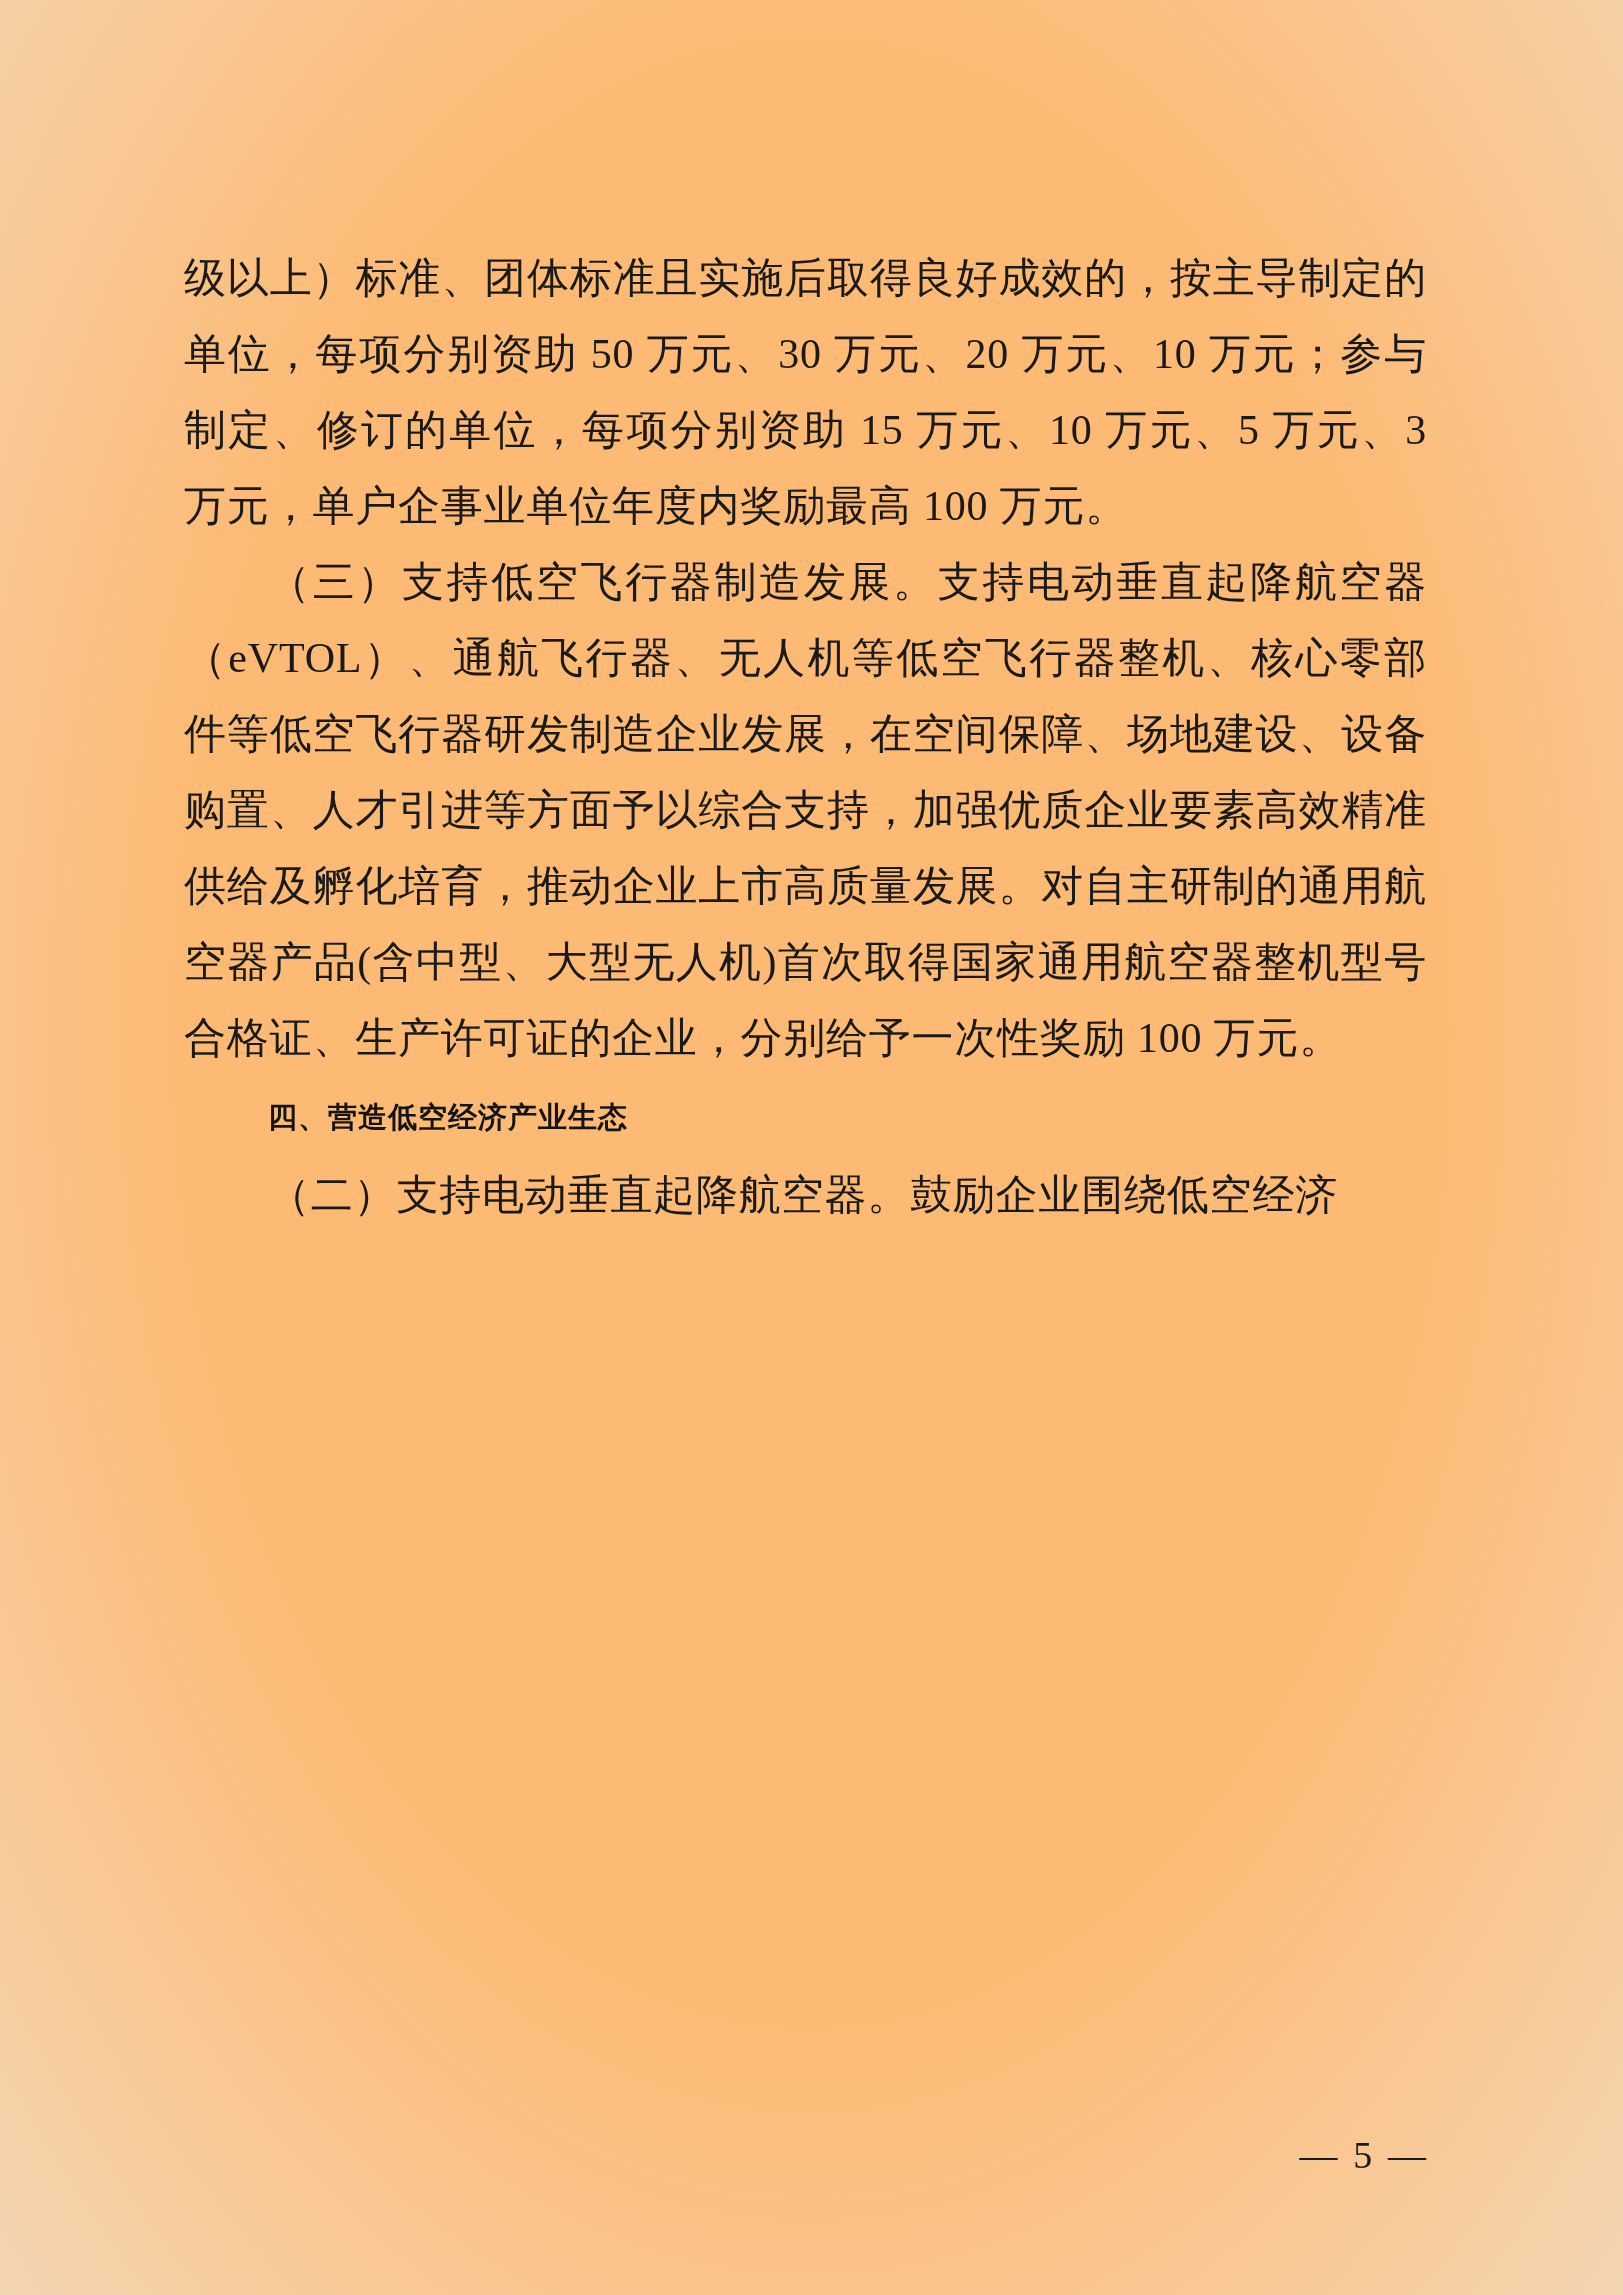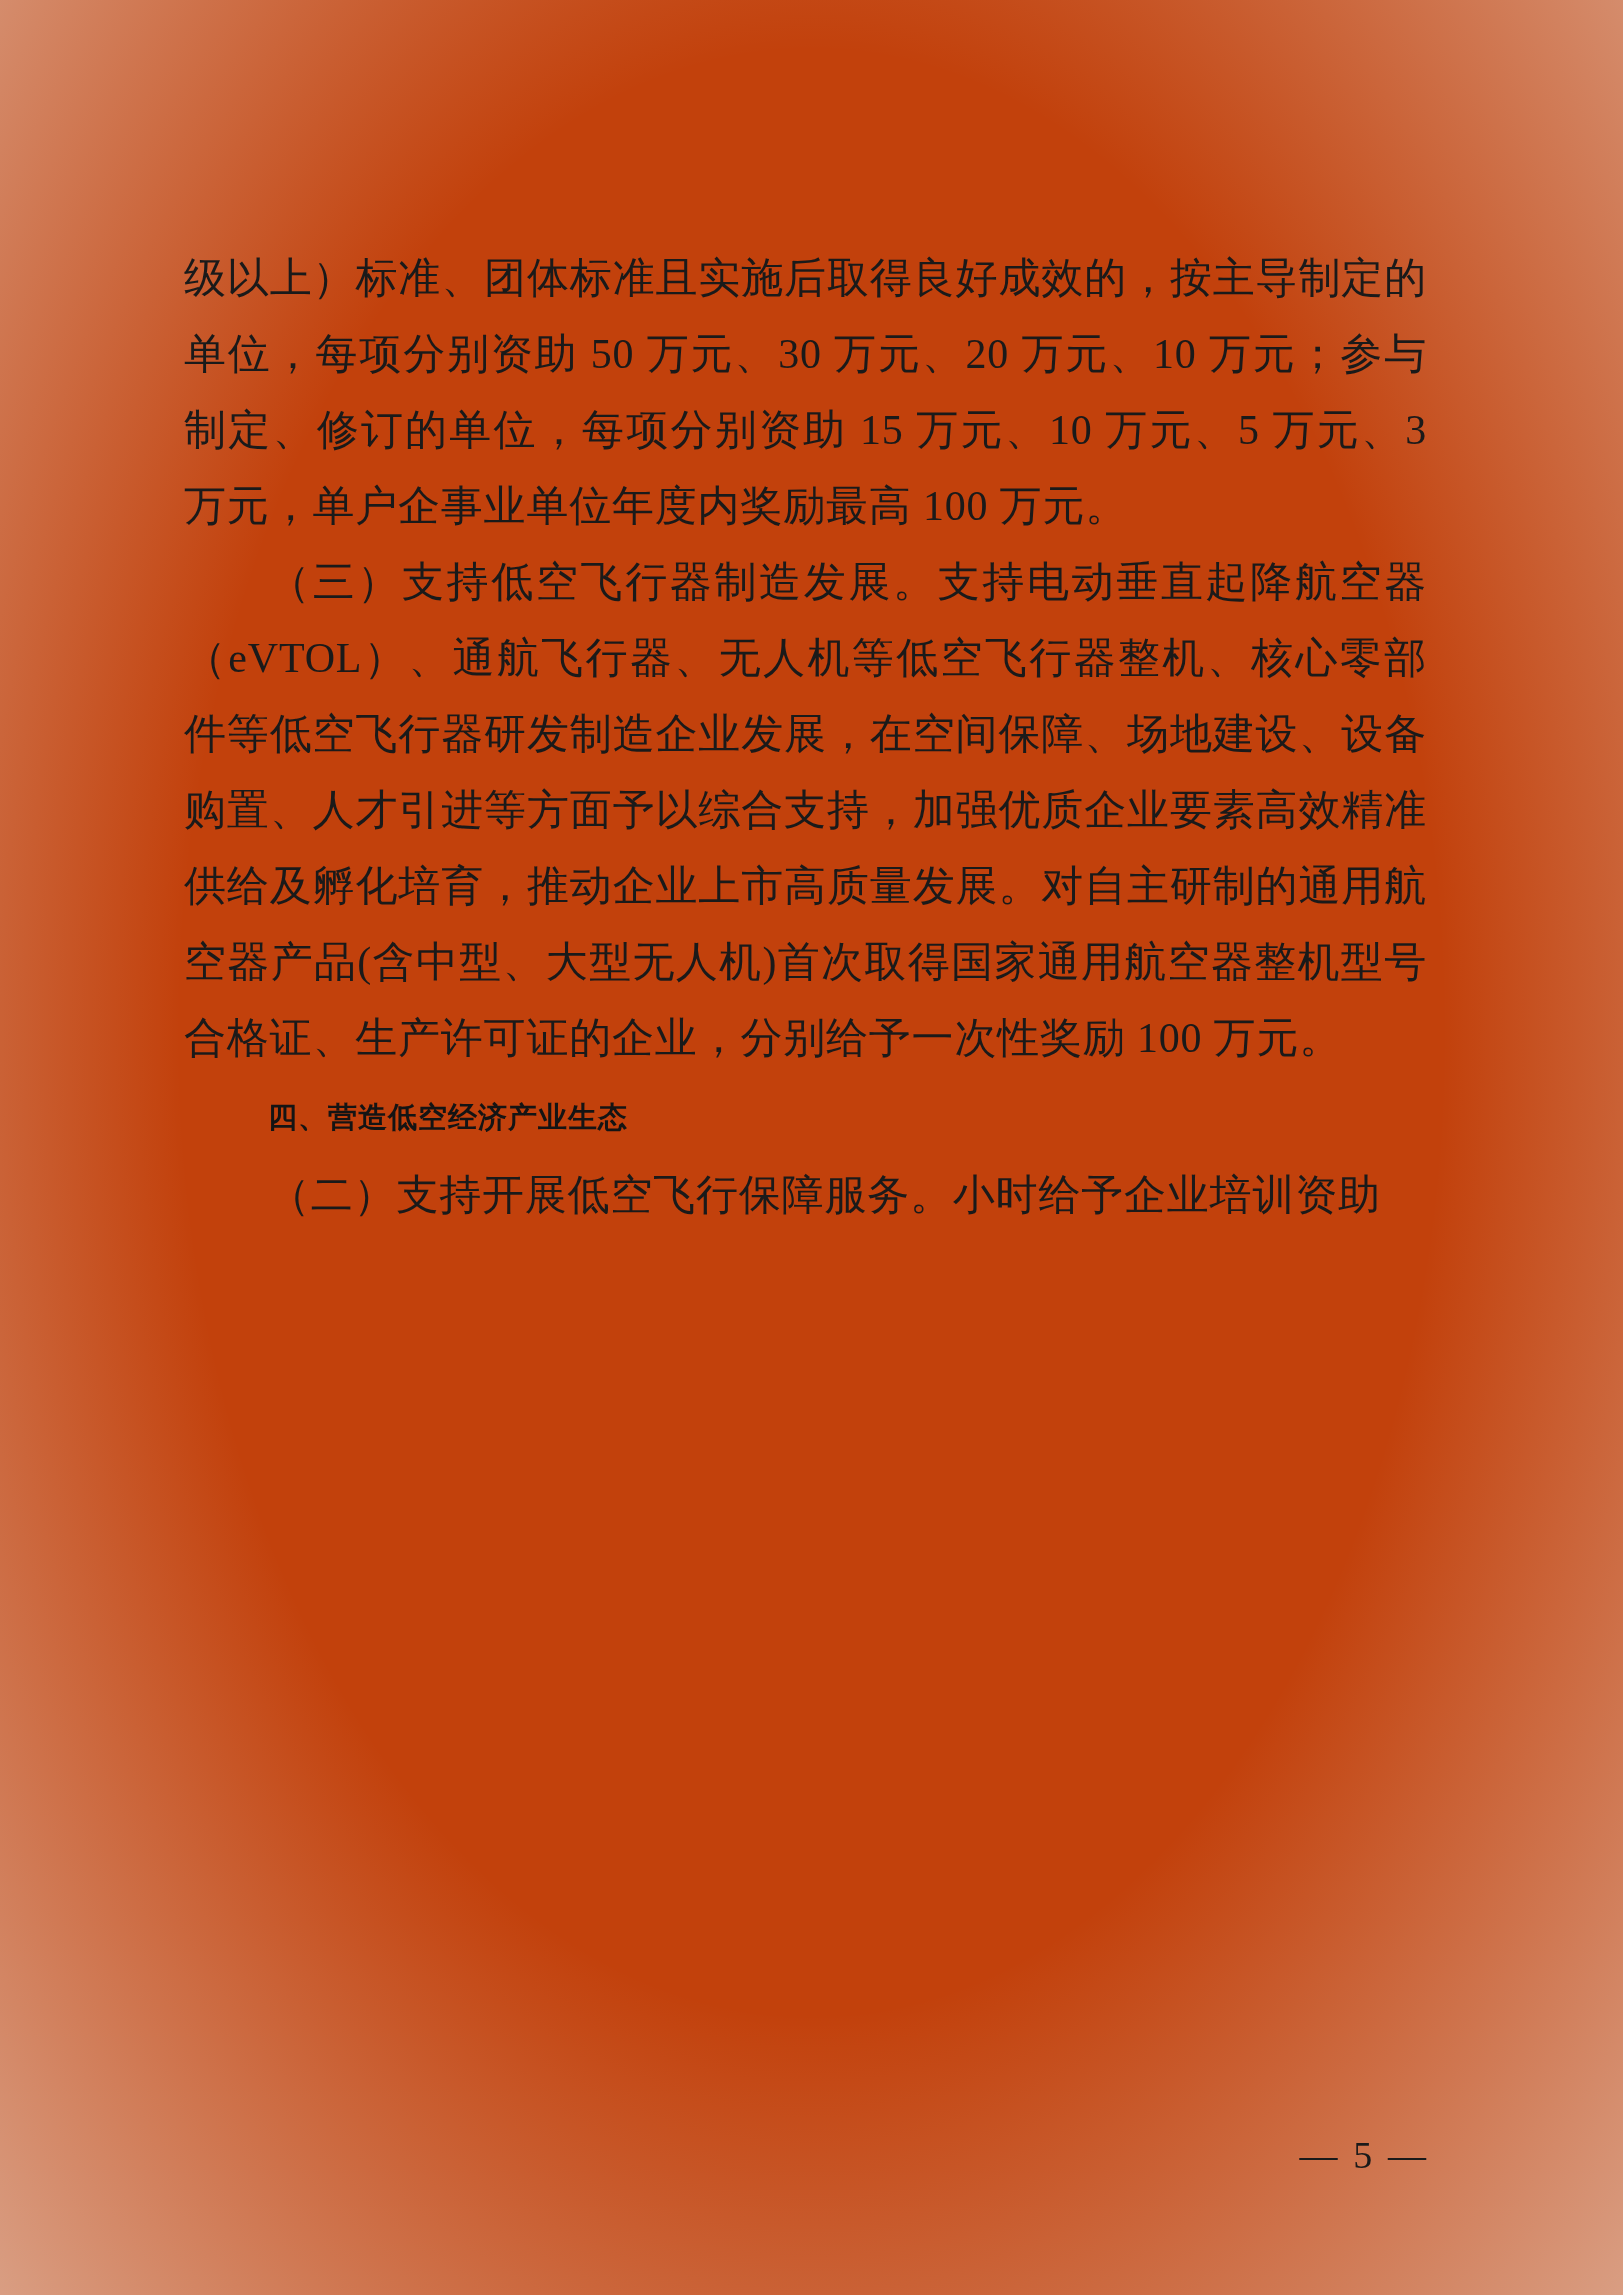--- a/index.html
+++ b/index.html
@@ -8,21 +8,21 @@
     padding: 0;
     background: #ffffff;
   }
   body {
     font-family: "Liberation Serif", "DejaVu Serif", serif;
   }
   .page {
     position: relative;
     width: 1623px;
     height: 2295px;
-    background: #c2410c;
+    background: #fdba74;
     box-sizing: border-box;
     overflow: hidden;
   }
   
   .paper-tint {
     position: absolute;
     inset: 0;
     background:
       radial-gradient(ellipse at 50% 45%, rgba(255,255,255,0) 55%, rgba(236,234,228,0.55) 100%);
     pointer-events: none;
@@ -77,19 +77,19 @@
 
   <div class="content">
 
     <p class="blk">级以上）标准、团体标准且实施后取得良好成效的，按主导制定的单位，每项分别资助 50 万元、30 万元、20 万元、10 万元；参与制定、修订的单位，每项分别资助 15 万元、10 万元、5 万元、3 万元，单户企事业单位年度内奖励最高 100 万元。</p>
 
     <p class="blk indent">（三）支持低空飞行器制造发展。支持电动垂直起降航空器（eVTOL）、通航飞行器、无人机等低空飞行器整机、核心零部件等低空飞行器研发制造企业发展，在空间保障、场地建设、设备购置、人才引进等方面予以综合支持，加强优质企业要素高效精准供给及孵化培育，推动企业上市高质量发展。对自主研制的通用航空器产品(含中型、大型无人机)首次取得国家通用航空器整机型号合格证、生产许可证的企业，分别给予一次性奖励 100 万元。</p>
 
     <h2 class="heading">四、营造低空经济产业生态</h2>
 
 
-    <p class="blk indent">（二）支持开展低空飞行保障服务。小时给予企业培训资助</p>
+    <p class="blk indent">（二）支持电动垂直起降航空器。鼓励企业围绕低空经济</p>
 
   </div>
 
   <div class="page-number">— 5 —</div>
 </div>
 
 
 </body></html>

